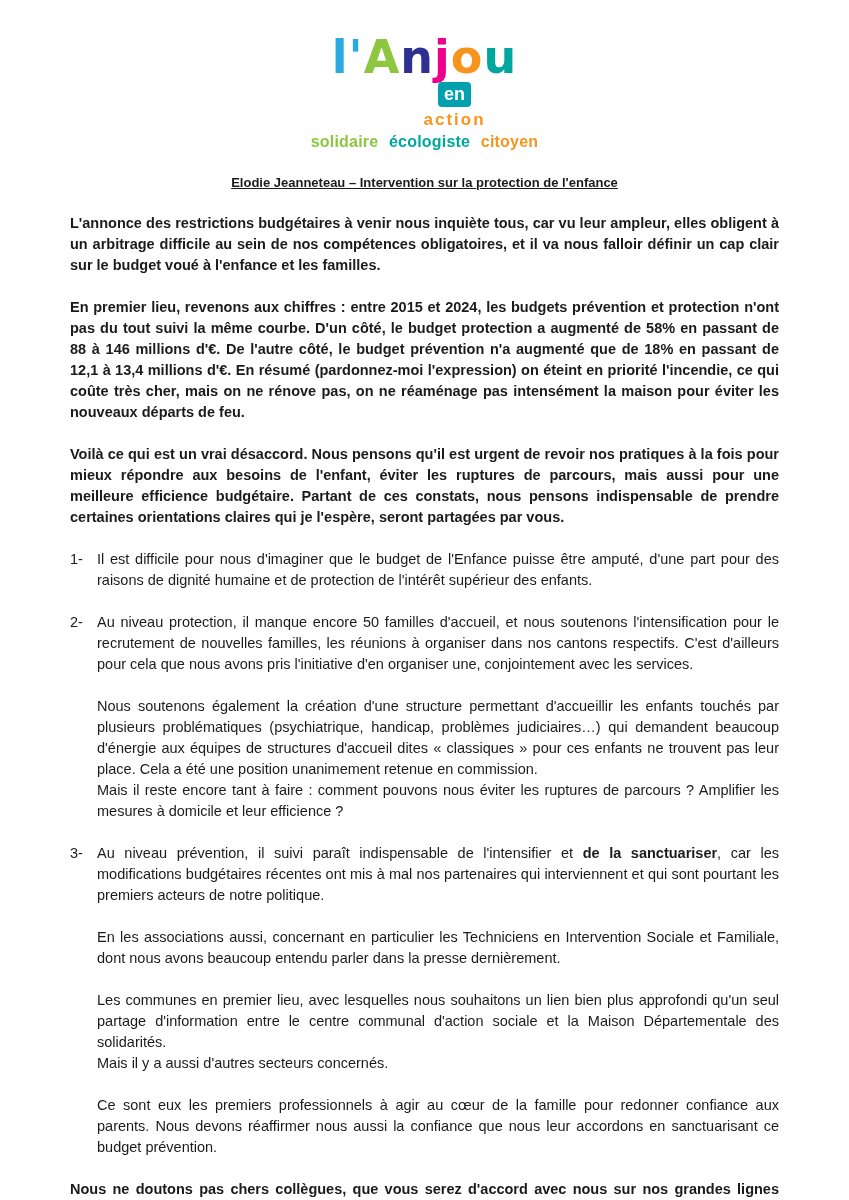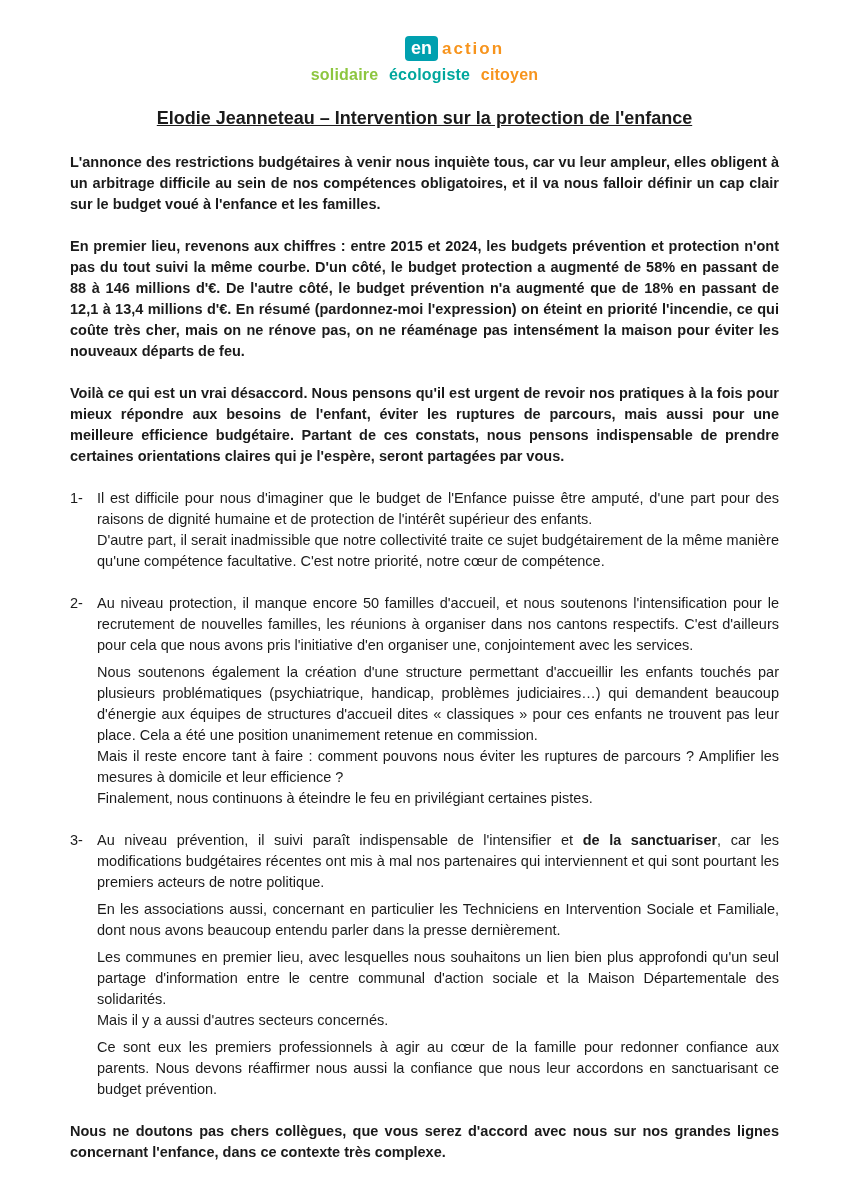--- a/index.html
+++ b/index.html
@@ -33,20 +33,21 @@
   .l-3 { color: #ec008c; }
   .l-4 { color: #f7941d; }
   .l-5 { color: #00a79d; }
   .logo-sub {
     margin-top: 2px;
     transform: translateX(30px);
     display: flex;
     justify-content: center;
     align-items: center;
     gap: 4px;
+    flex-direction: column;
   }
   .logo-en {
     display: inline-block;
     background: #00a0af;
     color: #ffffff;
     font-weight: bold;
     font-size: 18px;
     line-height: 1;
     padding: 3px 6px 4px 6px;
     border-radius: 4px;
@@ -64,51 +65,54 @@
     font-weight: bold;
     letter-spacing: 0.2px;
   }
   .t-0 { color: #8dc63f; }
   .t-1 { color: #00a79d; }
   .t-2 { color: #f7941d; }
   .logo-tagline span + span { margin-left: 6px; }
 
   
   .doc-title {
-    font-size: 18px;
+    font-size: 13px;
     font-weight: bold;
     text-align: center;
     text-decoration: underline;
     margin-top: 24px;
   }
 
   
   .content {
     margin-top: 23px;
     font-size: 14.5px;
     line-height: 21px;
     text-align: justify;
   }
   .para { margin-bottom: 21px; text-align: justify; font-weight: bold; }
 
   .li { display: flex; margin-bottom: 21px; }
   .li-num { width: 27px; flex: none; }
   .li-body { flex: 1; }
   .li-body p { text-align: justify; }
-  .gap { margin-top: 6px; }
+  .gap { margin-top: 21px; }
 
   .closing { margin-top: 0; }
   strong { font-weight: bold; }
 </style>
 </head>
 <body>
 
 <div class="page">
 
   <header class="logo">
+    <div class="logo-main">
+      <span class="l-0">l'</span><span class="l-1">A</span><span class="l-2">n</span><span class="l-3">j</span><span class="l-4">o</span><span class="l-5">u</span>
+    </div>
     <div class="logo-sub">
       <span class="logo-en">en</span>
       <span class="logo-action">action</span>
     </div>
     <div class="logo-tagline">
       <span class="t-0">solidaire</span>
       <span class="t-1">écologiste</span>
       <span class="t-2">citoyen</span>
     </div>
   </header>
@@ -118,31 +122,29 @@
   <div class="content">
 
     <p class="para">L'annonce des restrictions budgétaires à venir nous inquiète tous, car vu leur ampleur, elles obligent à un arbitrage difficile au sein de nos compétences obligatoires, et il va nous falloir définir un cap clair sur le budget voué à l'enfance et les familles.</p>
     <p class="para">En premier lieu, revenons aux chiffres : entre 2015 et 2024, les budgets prévention et protection n'ont pas du tout suivi la même courbe. D'un côté, le budget protection a augmenté de 58% en passant de 88 à 146 millions d'€. De l'autre côté, le budget prévention n'a augmenté que de 18% en passant de 12,1 à 13,4 millions d'€. En résumé (pardonnez-moi l'expression) on éteint en priorité l'incendie, ce qui coûte très cher, mais on ne rénove pas, on ne réaménage pas intensément la maison pour éviter les nouveaux départs de feu.</p>
     <p class="para">Voilà ce qui est un vrai désaccord. Nous pensons qu'il est urgent de revoir nos pratiques à la fois pour mieux répondre aux besoins de l'enfant, éviter les ruptures de parcours, mais aussi pour une meilleure efficience budgétaire. Partant de ces constats, nous pensons indispensable de prendre certaines orientations claires qui je l'espère, seront partagées par vous.</p>
 
     <div class="li">
       <span class="li-num">1-</span>
       <div class="li-body">
         <p>Il est difficile pour nous d'imaginer que le budget de l'Enfance puisse être amputé, d'une part pour des raisons de dignité humaine et de protection de l'intérêt supérieur des enfants.</p>
-        <p>D'autre part, il serait inadmissible que notre collectivité traite ce sujet budgétairement de la même manière qu'une compétence facultative. C'est notre priorité, notre cœur de compétence.</p>
       </div>
     </div>
 
     <div class="li">
       <span class="li-num">2-</span>
       <div class="li-body">
         <p>Au niveau protection, il manque encore 50 familles d'accueil, et nous soutenons l'intensification pour le recrutement de nouvelles familles, les réunions à organiser dans nos cantons respectifs. C'est d'ailleurs pour cela que nous avons pris l'initiative d'en organiser une, conjointement avec les services.</p>
         <p class="gap">Nous soutenons également la création d'une structure permettant d'accueillir les enfants touchés par plusieurs problématiques (psychiatrique, handicap, problèmes judiciaires…) qui demandent beaucoup d'énergie aux équipes de structures d'accueil dites « classiques » pour ces enfants ne trouvent pas leur place. Cela a été une position unanimement retenue en commission.</p>
         <p>Mais il reste encore tant à faire : comment pouvons nous éviter les ruptures de parcours ? Amplifier les mesures à domicile et leur efficience ?</p>
-        <p>Finalement, nous continuons à éteindre le feu en privilégiant certaines pistes.</p>
       </div>
     </div>
 
     <div class="li">
       <span class="li-num">3-</span>
       <div class="li-body">
         <p><span>Au niveau prévention, il suivi paraît indispensable de l'intensifier et </span><strong>de la sanctuariser</strong><span>, car les modifications budgétaires récentes ont mis à mal nos partenaires qui interviennent et qui sont pourtant les premiers acteurs de notre politique.</span></p>
         <p class="gap">En les associations aussi, concernant en particulier les Techniciens en Intervention Sociale et Familiale, dont nous avons beaucoup entendu parler dans la presse dernièrement.</p>
         <p class="gap">Les communes en premier lieu, avec lesquelles nous souhaitons un lien bien plus approfondi qu'un seul partage d'information entre le centre communal d'action sociale et la Maison Départementale des solidarités.</p>
         <p>Mais il y a aussi d'autres secteurs concernés.</p>

